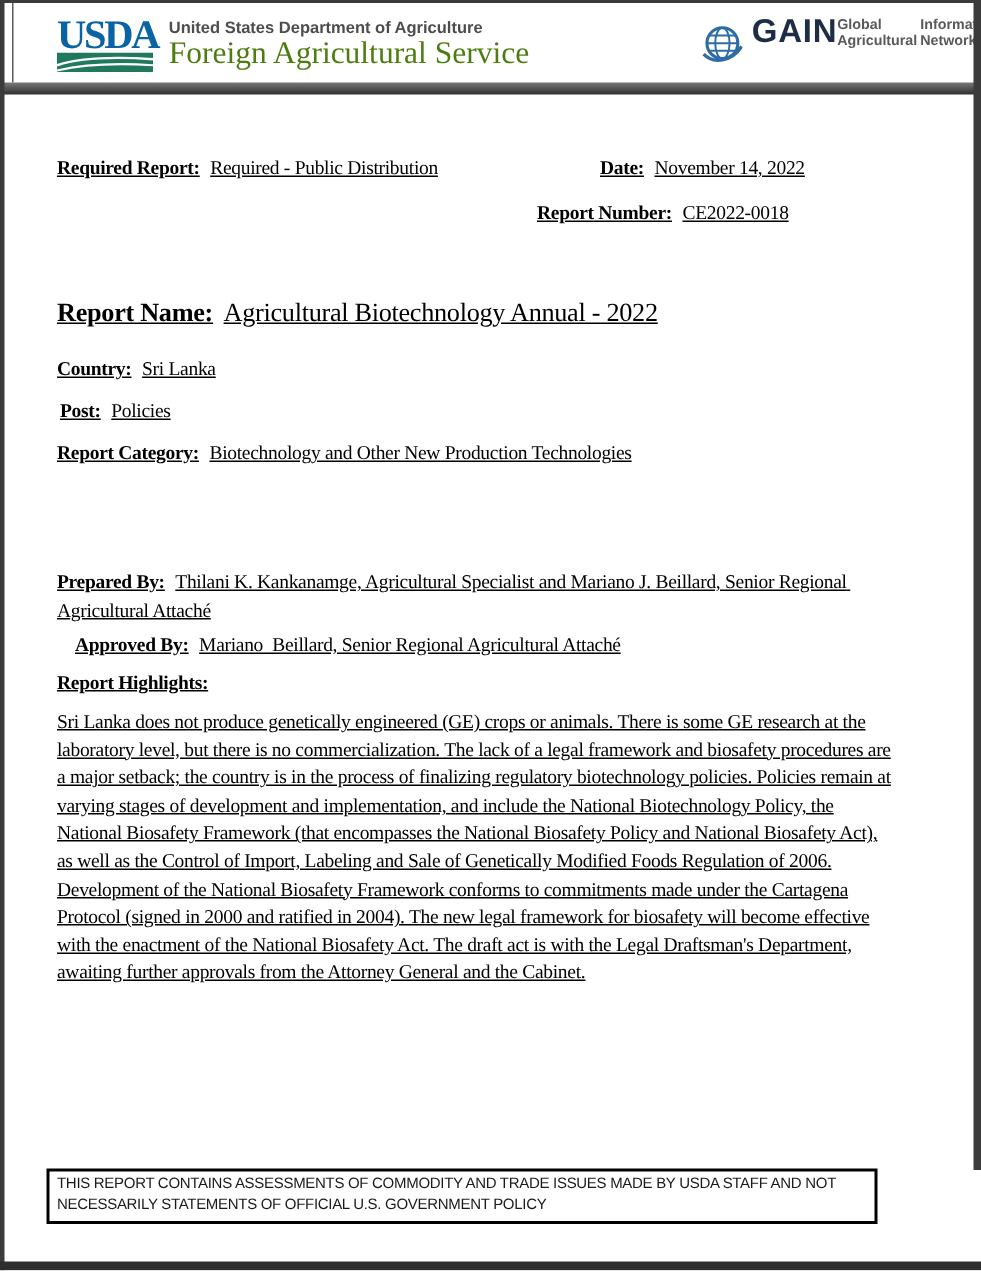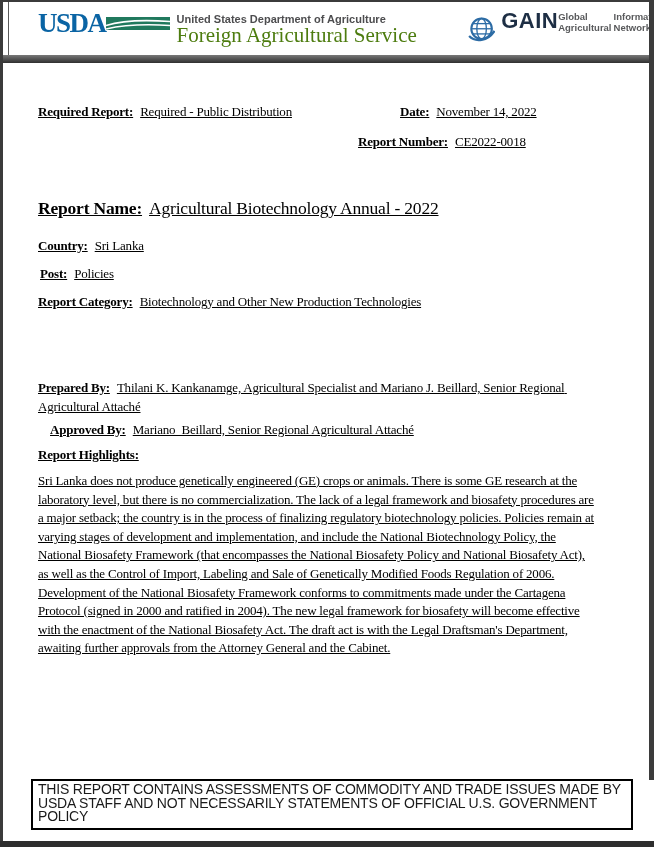--- a/index.html
+++ b/index.html
@@ -12,21 +12,21 @@
   .frame-left{position:absolute;left:0;top:0;width:3px;height:847px;background:#3b3b3b;}
   .frame-right{position:absolute;right:0;top:0;width:5px;height:780px;background:#3b3b3b;}
   .frame-bottom{position:absolute;left:0;top:841px;width:654px;height:6px;background:#2e2e2e;}
   .header-edge-line{position:absolute;left:8px;top:0;width:1px;height:55px;background:#5a5a5a;}
   .header-bar{position:absolute;left:0;top:55px;width:654px;height:8px;
     background:linear-gradient(#787878,#2f2f2f);}
 
   
   .masthead{position:absolute;left:0;top:0;width:654px;height:55px;background:#fff;}
   .usda-block{position:absolute;left:38px;top:11px;display:flex;align-items:flex-start;gap:7px;}
-  .usda-logo{display:flex;flex-direction:row;align-items:center;}
+  .usda-logo{display:flex;flex-direction:column;align-items:flex-start;}
   .usda-word{font-family:"Liberation Serif",serif;font-weight:bold;font-size:27px;line-height:24px;
     letter-spacing:-1.5px;color:#0a64a4;}
   .agency-text{padding-top:1px;font-family:"Liberation Sans",sans-serif;}
   .agency-line1{font-size:11px;font-weight:bold;color:#4d4d4f;line-height:14px;}
   .agency-line2{font-size:21px;color:#4d7c0f;line-height:19px;font-family:Liberation Serif, serif;}
   .gain-block{position:absolute;left:468px;top:11px;display:flex;gap:6px;align-items:flex-start;
     font-family:"Liberation Sans",sans-serif;}
   .gain-text{display:flex;}
   .gain-acronym{font-size:22px;font-weight:bold;color:#1d2e44;line-height:20px;letter-spacing:0.5px;}
   .gain-sub{font-size:9.5px;font-weight:bold;color:#58595b;line-height:11px;}
@@ -40,23 +40,23 @@
   #line-repnum{left:358px;top:133px;}
   #report-name{left:38px;top:199px;font-size:17.5px;letter-spacing:-0.2px;}
   #line-country{left:38px;top:237px;}
   #line-post{left:40px;top:265px;}
   #line-category{left:38px;top:293px;}
   #prepared{left:38px;top:379px;width:562px;}
   #approved{left:50px;top:421px;width:562px;}
   #highlights-label{left:38px;top:446px;}
   #highlights-body{left:38px;top:472px;width:560px;}
 
-  .footer-box{position:absolute;left:31px;top:779px;width:602px;box-sizing:border-box;
+  .footer-box{position:absolute;left:31px;top:779px;width:554px;box-sizing:border-box;
     border:2px solid #000;padding:2px 6px 4px 5px;
-    font-family:"Liberation Sans",sans-serif;font-size:14px;letter-spacing:-0.2px;
+    font-family:"Liberation Sans",sans-serif;font-size:10px;letter-spacing:-0.2px;
     line-height:13.5px;color:#1a1a1a;}
 </style>
 </head>
 <body>
 
 <div class="page">
 
   <div class="masthead">
     <div class="usda-block">
       <div class="usda-logo">

